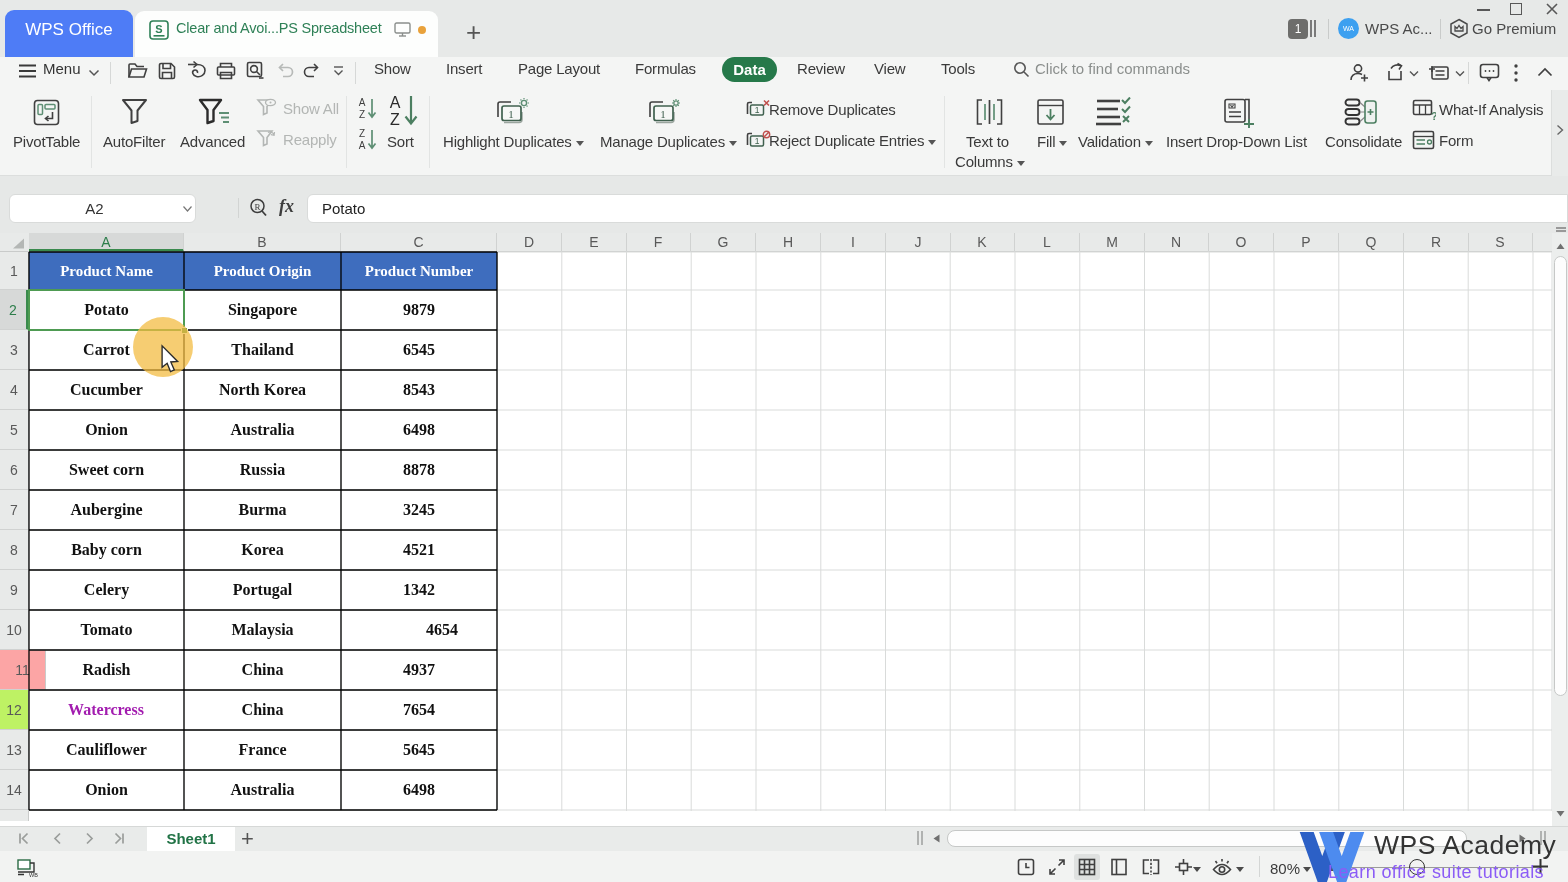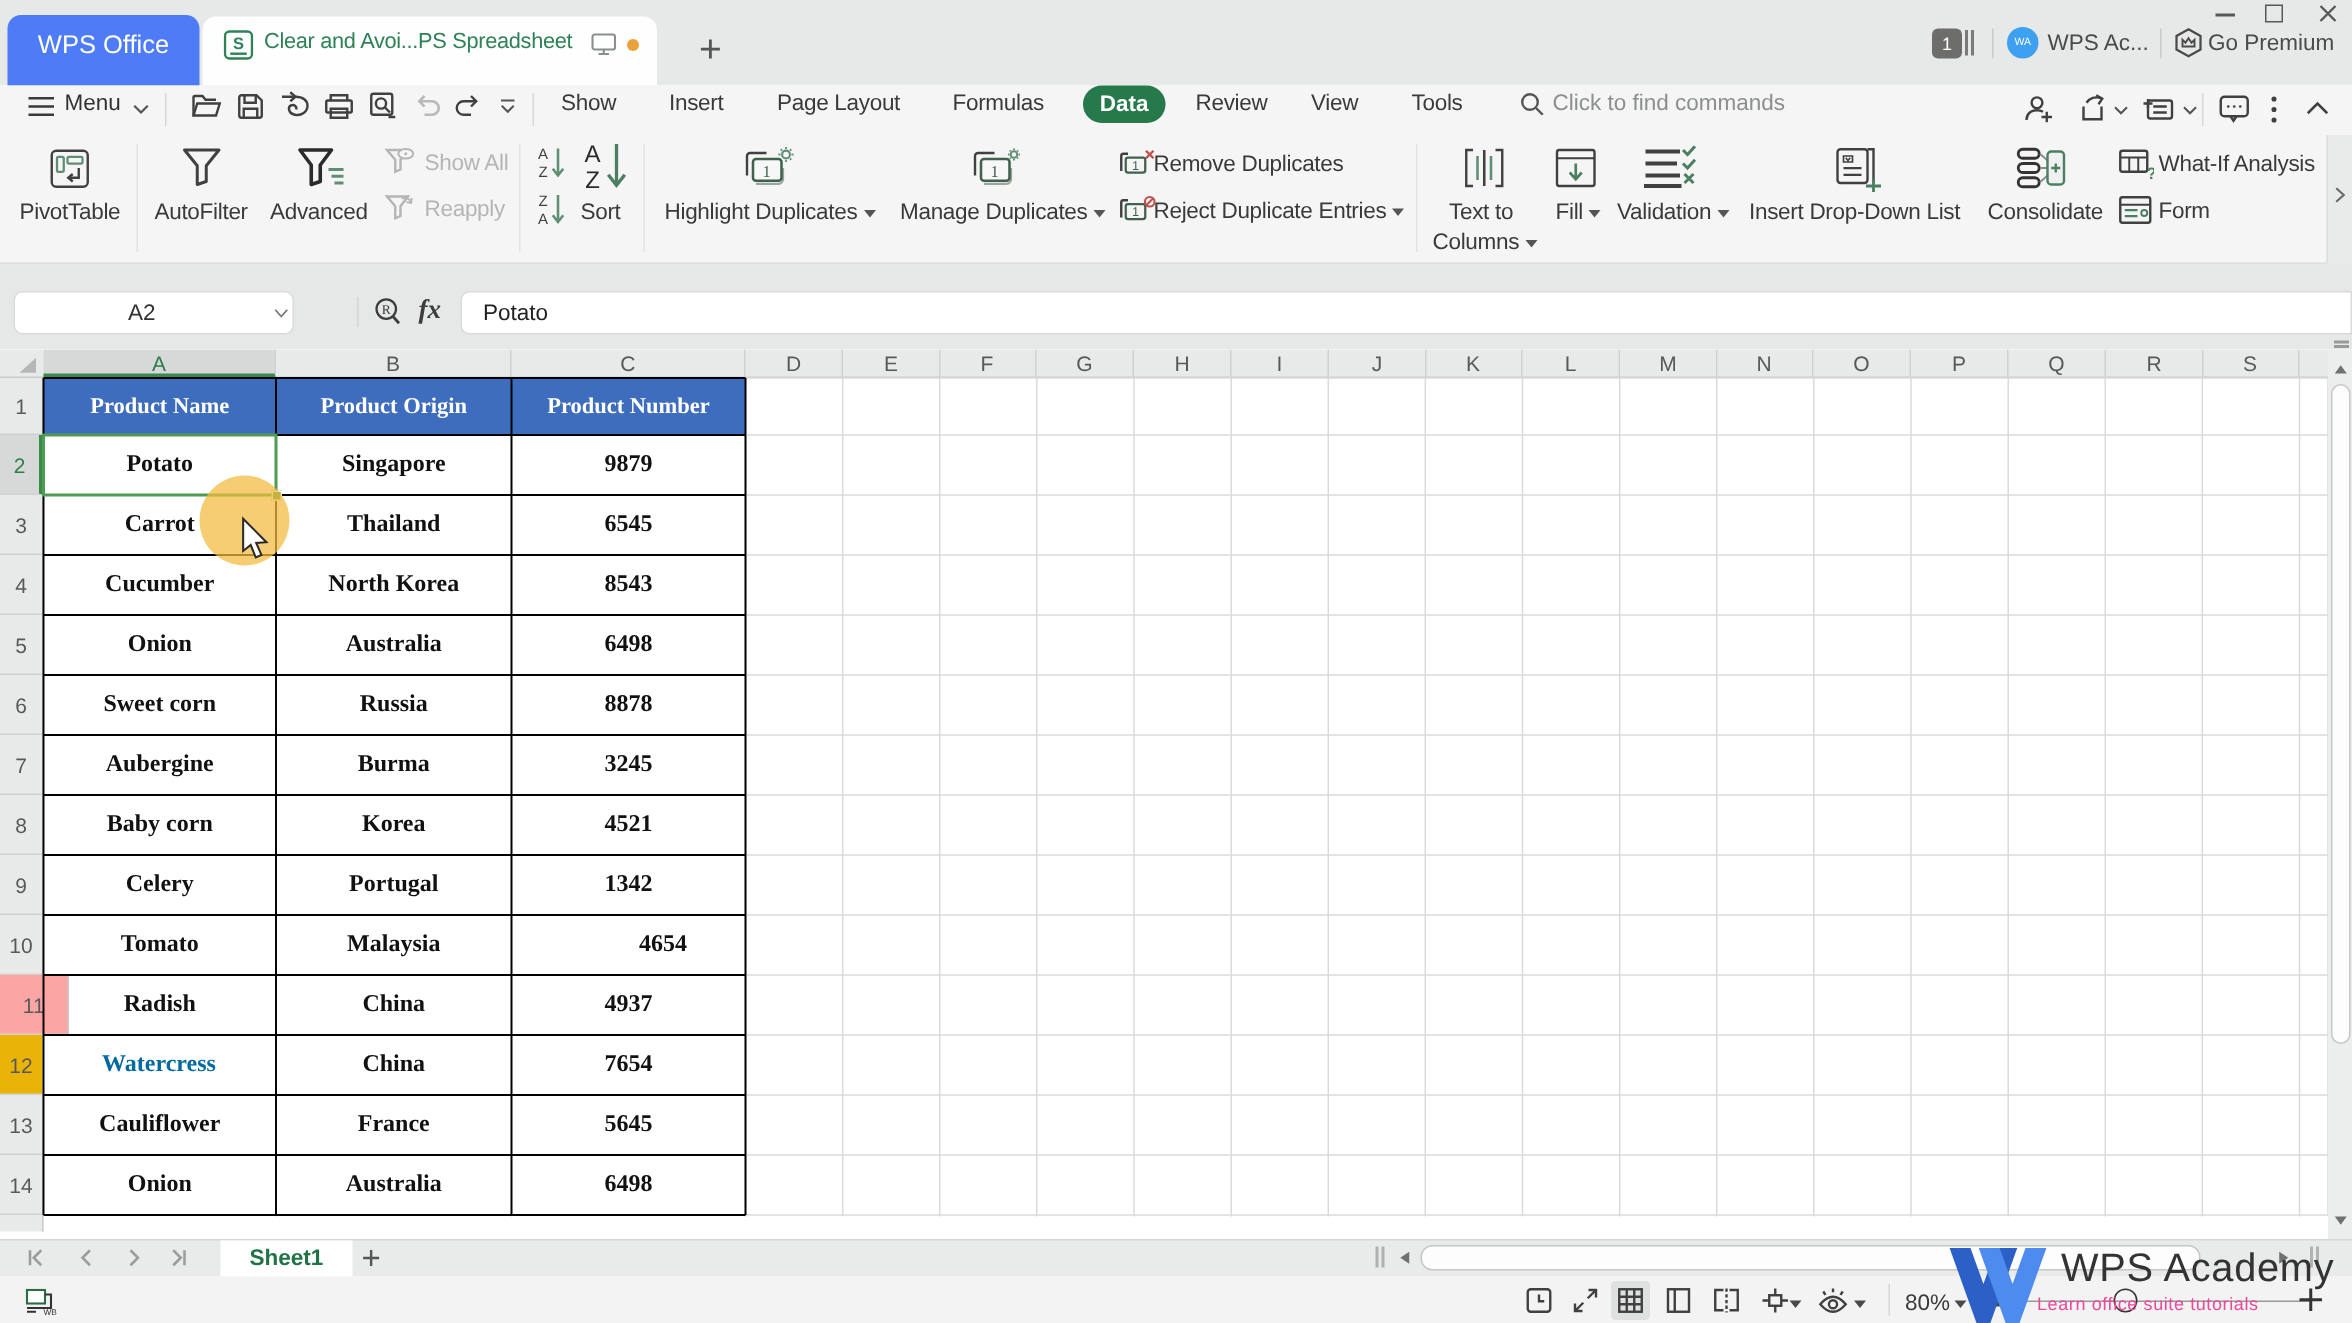--- a/index.html
+++ b/index.html
@@ -331,21 +331,21 @@
       <div class="abs" style="left:0;top:57px;width:29px;height:40px;background:#e8eae9;background:#d7d9d8;color:#2c7d4a;border-right:3px solid #3a8a4d;font-size:14px;text-align:center;line-height:40px;border-bottom:1px solid #d0d2d1;">2</div>
       <div class="abs" style="left:0;top:97px;width:29px;height:40px;background:#e8eae9;color:#595959;border-right:1px solid #c9cbca;font-size:14px;text-align:center;line-height:40px;border-bottom:1px solid #d0d2d1;">3</div>
       <div class="abs" style="left:0;top:137px;width:29px;height:40px;background:#e8eae9;color:#595959;border-right:1px solid #c9cbca;font-size:14px;text-align:center;line-height:40px;border-bottom:1px solid #d0d2d1;">4</div>
       <div class="abs" style="left:0;top:177px;width:29px;height:40px;background:#e8eae9;color:#595959;border-right:1px solid #c9cbca;font-size:14px;text-align:center;line-height:40px;border-bottom:1px solid #d0d2d1;">5</div>
       <div class="abs" style="left:0;top:217px;width:29px;height:40px;background:#e8eae9;color:#595959;border-right:1px solid #c9cbca;font-size:14px;text-align:center;line-height:40px;border-bottom:1px solid #d0d2d1;">6</div>
       <div class="abs" style="left:0;top:257px;width:29px;height:40px;background:#e8eae9;color:#595959;border-right:1px solid #c9cbca;font-size:14px;text-align:center;line-height:40px;border-bottom:1px solid #d0d2d1;">7</div>
       <div class="abs" style="left:0;top:297px;width:29px;height:40px;background:#e8eae9;color:#595959;border-right:1px solid #c9cbca;font-size:14px;text-align:center;line-height:40px;border-bottom:1px solid #d0d2d1;">8</div>
       <div class="abs" style="left:0;top:337px;width:29px;height:40px;background:#e8eae9;color:#595959;border-right:1px solid #c9cbca;font-size:14px;text-align:center;line-height:40px;border-bottom:1px solid #d0d2d1;">9</div>
       <div class="abs" style="left:0;top:377px;width:29px;height:40px;background:#e8eae9;color:#595959;border-right:1px solid #c9cbca;font-size:14px;text-align:center;line-height:40px;border-bottom:1px solid #d0d2d1;">10</div>
       <div class="abs" style="left:0;top:417px;width:46px;height:40px;background:#fca5a5;color:#595959;border-right:1px solid #c9cbca;font-size:14px;text-align:center;line-height:40px;border-bottom:1px solid #d0d2d1;">11</div>
-      <div class="abs" style="left:0;top:457px;width:29px;height:40px;background:#eab308;color:#595959;border-right:1px solid #c9cbca;font-size:14px;text-align:center;line-height:40px;border-bottom:1px solid #d0d2d1;">12</div>
+      <div class="abs" style="left:0;top:457px;width:29px;height:40px;background:#bef264;color:#595959;border-right:1px solid #c9cbca;font-size:14px;text-align:center;line-height:40px;border-bottom:1px solid #d0d2d1;">12</div>
       <div class="abs" style="left:0;top:497px;width:29px;height:40px;background:#e8eae9;color:#595959;border-right:1px solid #c9cbca;font-size:14px;text-align:center;line-height:40px;border-bottom:1px solid #d0d2d1;">13</div>
       <div class="abs" style="left:0;top:537px;width:29px;height:40px;background:#e8eae9;color:#595959;border-right:1px solid #c9cbca;font-size:14px;text-align:center;line-height:40px;border-bottom:1px solid #d0d2d1;">14</div>
       <div class="abs" style="left:0;top:617px;"></div>
       <div class="abs" style="left:0;top:577px;width:29px;height:11px;background:#e8eae9;border-right:1px solid #c9cbca;"></div>
       <svg class="abs" style="left:0;top:0;" width="1552" height="593" viewBox="0 0 1552 593">
         <line x1="184.0" y1="19" x2="184.0" y2="578" stroke="#d9dbda" stroke-width="1"></line>
         <line x1="341.0" y1="19" x2="341.0" y2="578" stroke="#d9dbda" stroke-width="1"></line>
         <line x1="497.0" y1="19" x2="497.0" y2="578" stroke="#d9dbda" stroke-width="1"></line>
         <line x1="497.0" y1="19" x2="497.0" y2="578" stroke="#d9dbda" stroke-width="1"></line>
         <line x1="561.8" y1="19" x2="561.8" y2="578" stroke="#d9dbda" stroke-width="1"></line>
@@ -409,21 +409,21 @@
         <div class="abs" style="left:312px;top:278px;width:156px;height:40px;color:#111;text-align:center;line-height:40px;">4521</div>
         <div class="abs" style="left:0px;top:318px;width:155px;height:40px;color:#111;text-align:center;line-height:40px;">Celery</div>
         <div class="abs" style="left:155px;top:318px;width:157px;height:40px;color:#111;text-align:center;line-height:40px;">Portugal</div>
         <div class="abs" style="left:312px;top:318px;width:156px;height:40px;color:#111;text-align:center;line-height:40px;">1342</div>
         <div class="abs" style="left:0px;top:358px;width:155px;height:40px;color:#111;text-align:center;line-height:40px;">Tomato</div>
         <div class="abs" style="left:155px;top:358px;width:157px;height:40px;color:#111;text-align:center;line-height:40px;">Malaysia</div>
         <div class="abs" style="left:312px;top:358px;width:156px;height:40px;color:#111;text-align:center;line-height:40px;padding-left:46px;">4654</div>
         <div class="abs" style="left:0px;top:398px;width:155px;height:40px;color:#111;text-align:center;line-height:40px;">Radish</div>
         <div class="abs" style="left:155px;top:398px;width:157px;height:40px;color:#111;text-align:center;line-height:40px;">China</div>
         <div class="abs" style="left:312px;top:398px;width:156px;height:40px;color:#111;text-align:center;line-height:40px;">4937</div>
-        <div class="abs" style="left:0px;top:438px;width:154px;height:40px;color:#0369a1;text-align:center;line-height:40px;">Watercress</div>
+        <div class="abs" style="left:0px;top:438px;width:154px;height:40px;color:#a21caf;text-align:center;line-height:40px;">Watercress</div>
         <div class="abs" style="left:155px;top:438px;width:157px;height:40px;color:#111;text-align:center;line-height:40px;">China</div>
         <div class="abs" style="left:312px;top:438px;width:156px;height:40px;color:#111;text-align:center;line-height:40px;">7654</div>
         <div class="abs" style="left:0px;top:478px;width:155px;height:40px;color:#111;text-align:center;line-height:40px;">Cauliflower</div>
         <div class="abs" style="left:155px;top:478px;width:157px;height:40px;color:#111;text-align:center;line-height:40px;">France</div>
         <div class="abs" style="left:312px;top:478px;width:156px;height:40px;color:#111;text-align:center;line-height:40px;">5645</div>
         <div class="abs" style="left:0px;top:518px;width:155px;height:40px;color:#111;text-align:center;line-height:40px;">Onion</div>
         <div class="abs" style="left:155px;top:518px;width:157px;height:40px;color:#111;text-align:center;line-height:40px;">Australia</div>
         <div class="abs" style="left:312px;top:518px;width:156px;height:40px;color:#111;text-align:center;line-height:40px;">6498</div>
         <svg class="abs" style="left:-1px;top:-1px;" width="470" height="560" viewBox="0 0 470 560">
           <line x1="1" y1="1" x2="1" y2="559" stroke="#000" stroke-width="1.3"></line>
@@ -538,13 +538,13 @@
     <div class="abs" style="left:1348px;top:866.5px;width:192px;height:1.5px;background:#9a9a9a;"></div>
     <div class="abs" style="left:1409px;top:859px;width:16px;height:16px;border-radius:50%;border:1.6px solid #333;background:transparent;"></div>
     <svg class="abs" style="left:1532px;top:858px;" width="17" height="17" viewBox="0 0 17 17">
       <path d="M8.5 1 V16 M1 8.5 H16" stroke="#333" stroke-width="2"></path>
     </svg>
 <svg class="abs" style="left:1297px;top:832px;" width="70" height="50" viewBox="0 0 72 50">
 <path d="M7 -9 L26 44 L45 -9" stroke="#2c60c6" stroke-width="13.5" fill="none" stroke-miterlimit="6"></path>
 <path d="M27 -9 L46 44 L65 -9" stroke="#4d8bef" stroke-width="13.5" fill="none" stroke-miterlimit="6"></path>
 </svg>
 <div class="abs" style="left:1374px;top:830px;font-size:26.5px;color:#333;letter-spacing:0.5px;font-weight:normal;white-space:nowrap;">WPS Academy</div>
-<div class="abs" style="left:1358px;top:862px;font-size:12px;color:#ec4899;letter-spacing:0.4px;white-space:nowrap;">Learn office suite tutorials</div>
+<div class="abs" style="left:1328px;top:862px;font-size:18px;color:#8b5cf6;letter-spacing:0.4px;white-space:nowrap;">Learn office suite tutorials</div>
 </div>
 </body></html>

